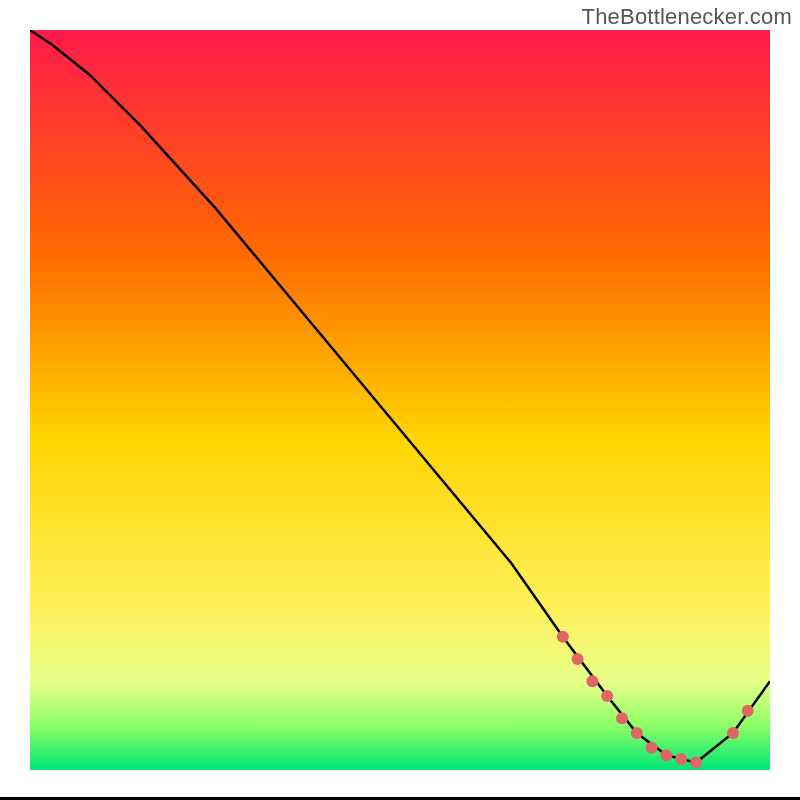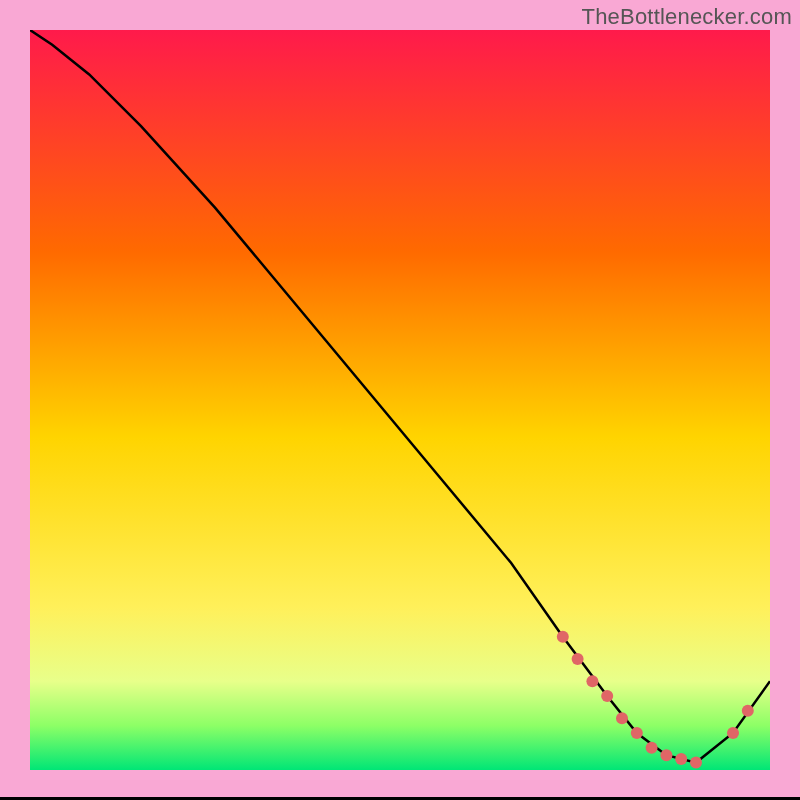--- a/index.html
+++ b/index.html
@@ -8,21 +8,21 @@
     width: 800px;
     height: 800px;
     background: #000;
     overflow: hidden;
     font-family: Arial, Helvetica, sans-serif;
   }
   .frame {
     position: relative;
     width: 800px;
     height: 797px;
-    background: #f9a8d4;
+    background: #ffffff;
   }
   .watermark {
     position: absolute;
     top: 4px;
     right: 8px;
     color: #555;
     font-size: 22px;
     font-weight: 500;
     letter-spacing: 0.2px;
     user-select: none;

